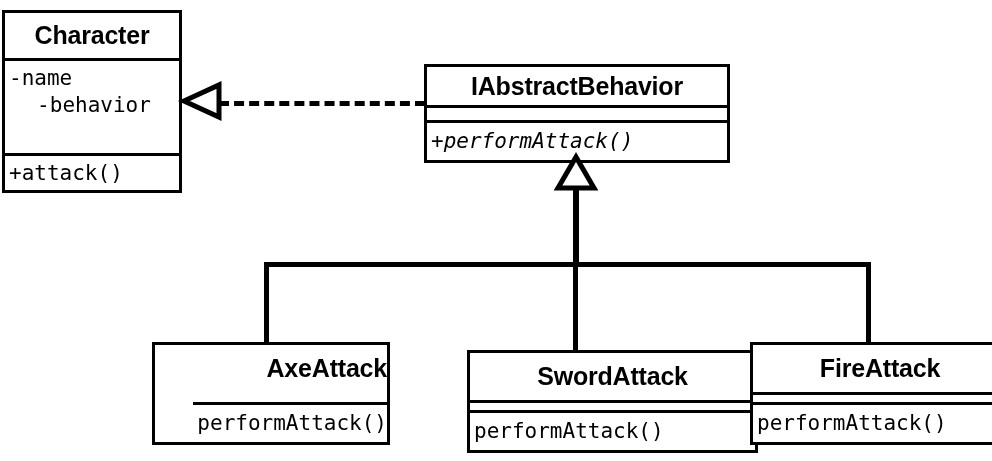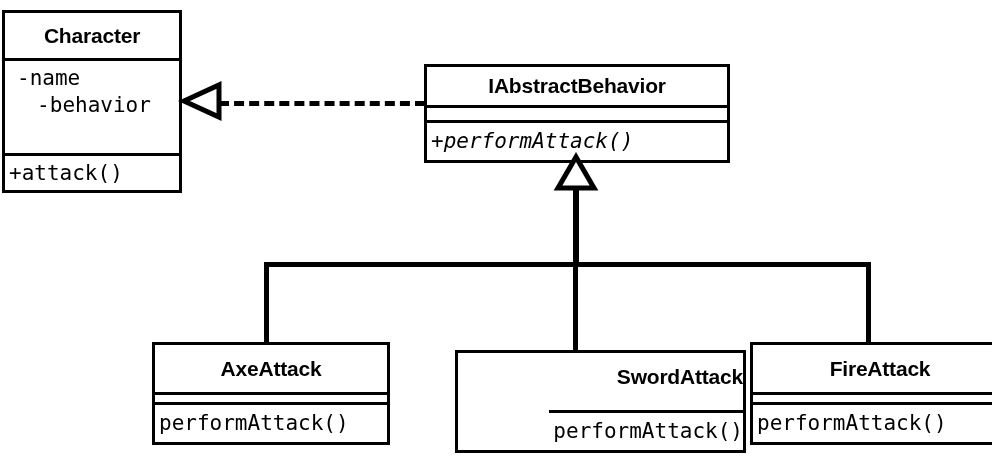--- a/index.html
+++ b/index.html
@@ -24,21 +24,21 @@
     display: flex;
     flex-direction: column;
   }
   .uml-title {
     box-sizing: border-box;
     display: flex;
     align-items: center;
     justify-content: center;
     font-family: "Liberation Sans", sans-serif;
     font-weight: bold;
-    font-size: 21px;
+    font-size: 25px;
     color: #000000;
     letter-spacing: -0.2px;
     white-space: nowrap;
   }
   .uml-compartment {
     box-sizing: border-box;
     border-top: 3px solid #000000;
     display: flex;
     flex-direction: column;
     justify-content: center;
@@ -83,45 +83,45 @@
   }
 </style>
 </head>
 <body>
 
 <div id="diagram">
 
   <div class="uml-class" style="left:2px; top:10px; width:180px; height:183px;">
     <div class="uml-title" style="height:45px;">Character</div>
     <div class="uml-compartment" style="height:95px; justify-content:flex-start; padding-top:4px;">
-      <div class="row" style="padding:3px 0;margin-left:8px;">-name</div>
+      <div class="row" style="padding:3px 0;">-name</div>
       <div class="row" style="padding:3px 0;text-align:center;">-behavior</div>
     </div>
     <div class="uml-compartment" style="flex:1;">
       <div class="row">+attack()</div>
     </div>
   </div>
 
   <div class="uml-class" style="left:424px; top:64px; width:306px; height:99px;">
     <div class="uml-title" style="height:38px;">IAbstractBehavior</div>
     <div class="uml-compartment empty-band" style="height:15px;"></div>
     <div class="uml-compartment" style="flex:1;">
       <div class="row italic-bold">+performAttack()</div>
     </div>
   </div>
 
-  <div class="uml-class" style="left:152px; top:342px; width:238px; height:103px;">
+  <div class="uml-class" style="left:152px; top:342px; width:238px; height:103px;align-items:flex-end;">
     <div class="uml-title" style="height:47px;">AxeAttack</div>
     <div class="uml-compartment empty-band" style="height:10px;"></div>
     <div class="uml-compartment" style="flex:1;">
       <div class="row">performAttack()</div>
     </div>
   </div>
 
-  <div class="uml-class" style="left:455px; top:350px; width:291px; height:103px;align-items:flex-end;">
+  <div class="uml-class" style="left:467px; top:350px; width:291px; height:103px;">
     <div class="uml-title" style="height:47px;">SwordAttack</div>
     <div class="uml-compartment empty-band" style="height:10px;"></div>
     <div class="uml-compartment" style="flex:1;">
       <div class="row">performAttack()</div>
     </div>
   </div>
 
   <div class="uml-class" style="left:750px; top:342px; width:260px; height:103px;">
     <div class="uml-title" style="height:47px;">FireAttack</div>
     <div class="uml-compartment empty-band" style="height:10px;"></div>

